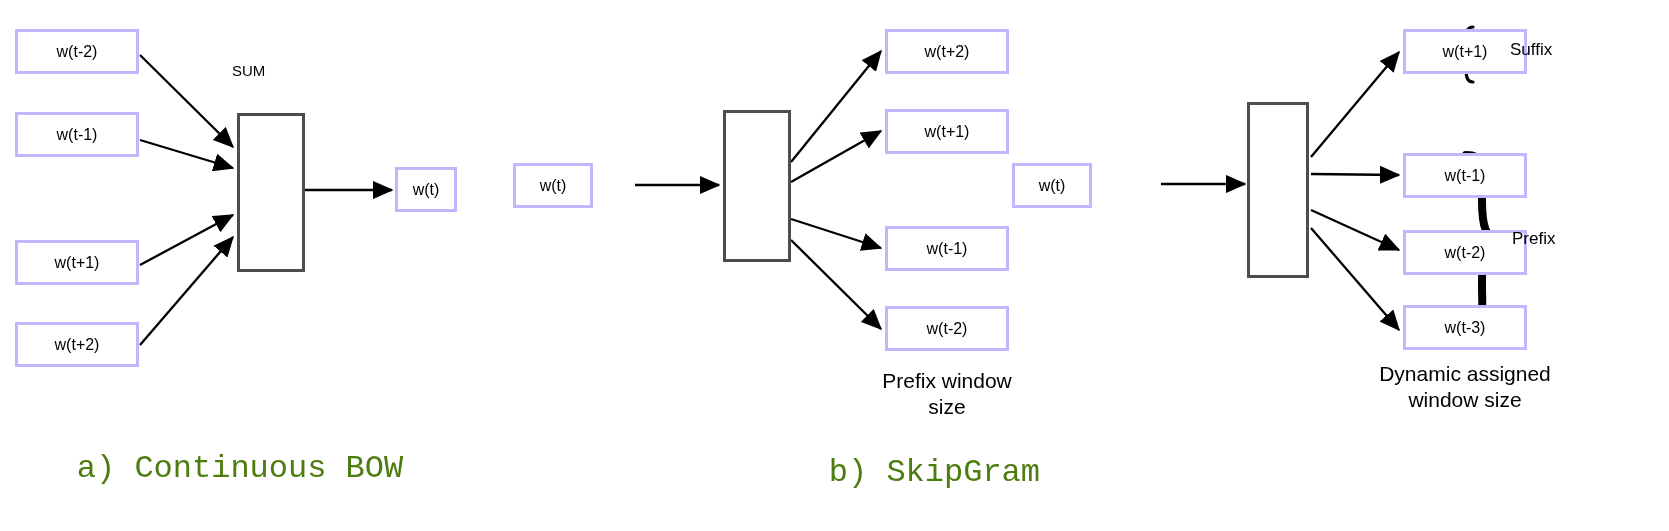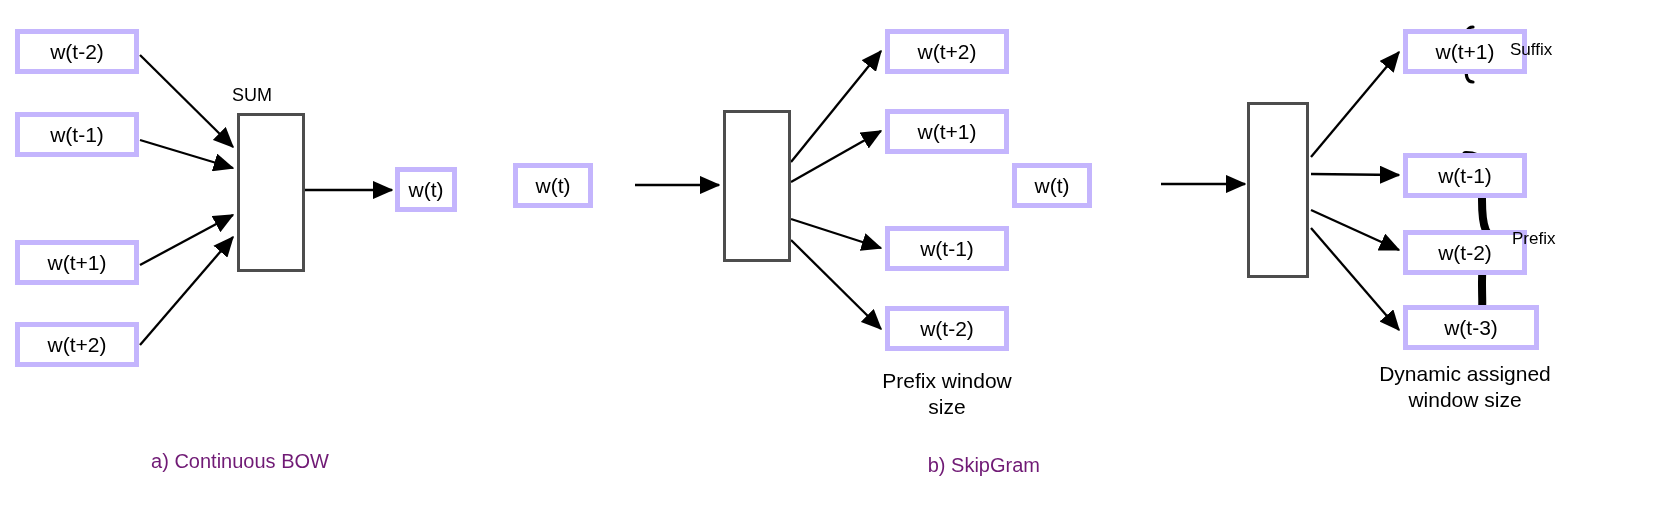--- a/index.html
+++ b/index.html
@@ -18,51 +18,50 @@
   svg.diagram {
     position: absolute;
     left: 0;
     top: 0;
     width: 1669px;
     height: 531px;
   }
   .node-box {
     position: absolute;
     box-sizing: border-box;
-    border: 5px solid #c4b5fd;
+    border: 3px solid #c4b5fd;
     background: #ffffff;
     display: flex;
     align-items: center;
     justify-content: center;
-    font-size: 21px;
+    font-size: 16px;
     color: #000000;
     letter-spacing: 0px;
     font-family: "Liberation Sans", sans-serif;
   }
   .tall-box {
     position: absolute;
     box-sizing: border-box;
     border: 3px solid #4d4d4d;
     background: #ffffff;
   }
   .plain-label {
     position: absolute;
-    font-size: 18px;
+    font-size: 15px;
     color: #000000;
     white-space: nowrap;
     font-family: "Liberation Sans", sans-serif;
-    margin-top: 23px;
   }
   .caption {
     position: absolute;
-    font-size: 20px;
-    color: #701a75;
+    font-size: 32px;
+    color: #4d7c0f;
     white-space: nowrap;
     text-align: center;
-    font-family: Liberation Sans, sans-serif;
+    font-family: Liberation Mono, monospace;
   }
   .sub-caption {
     position: absolute;
     font-size: 21px;
     color: #000000;
     text-align: center;
     line-height: 1.25;
     font-family: "Liberation Sans", sans-serif;
   }
   .brace-label {
@@ -173,21 +172,21 @@
 
   <div class="node-box" style="left:1403px; top:29px;  width:124px; height:45px;">
     <span>w(t+1)</span>
   </div>
   <div class="node-box" style="left:1403px; top:153px; width:124px; height:45px;">
     <span>w(t-1)</span>
   </div>
   <div class="node-box" style="left:1403px; top:230px; width:124px; height:45px;">
     <span>w(t-2)</span>
   </div>
-  <div class="node-box" style="left:1403px; top:305px; width:136px; height:45px;">
+  <div class="node-box" style="left:1403px; top:305px; width:124px; height:45px;">
     <span>w(t-3)</span>
   </div>
 
   <div class="brace-label" style="left:1510px; top:40px;">Suffix</div>
   <div class="brace-label" style="left:1512px; top:229px;">Prefix</div>
 
   <div class="sub-caption" style="left:1275px; top:361px; width:380px;">
     <div>Dynamic assigned</div>
     <div>window size</div>
   </div>

